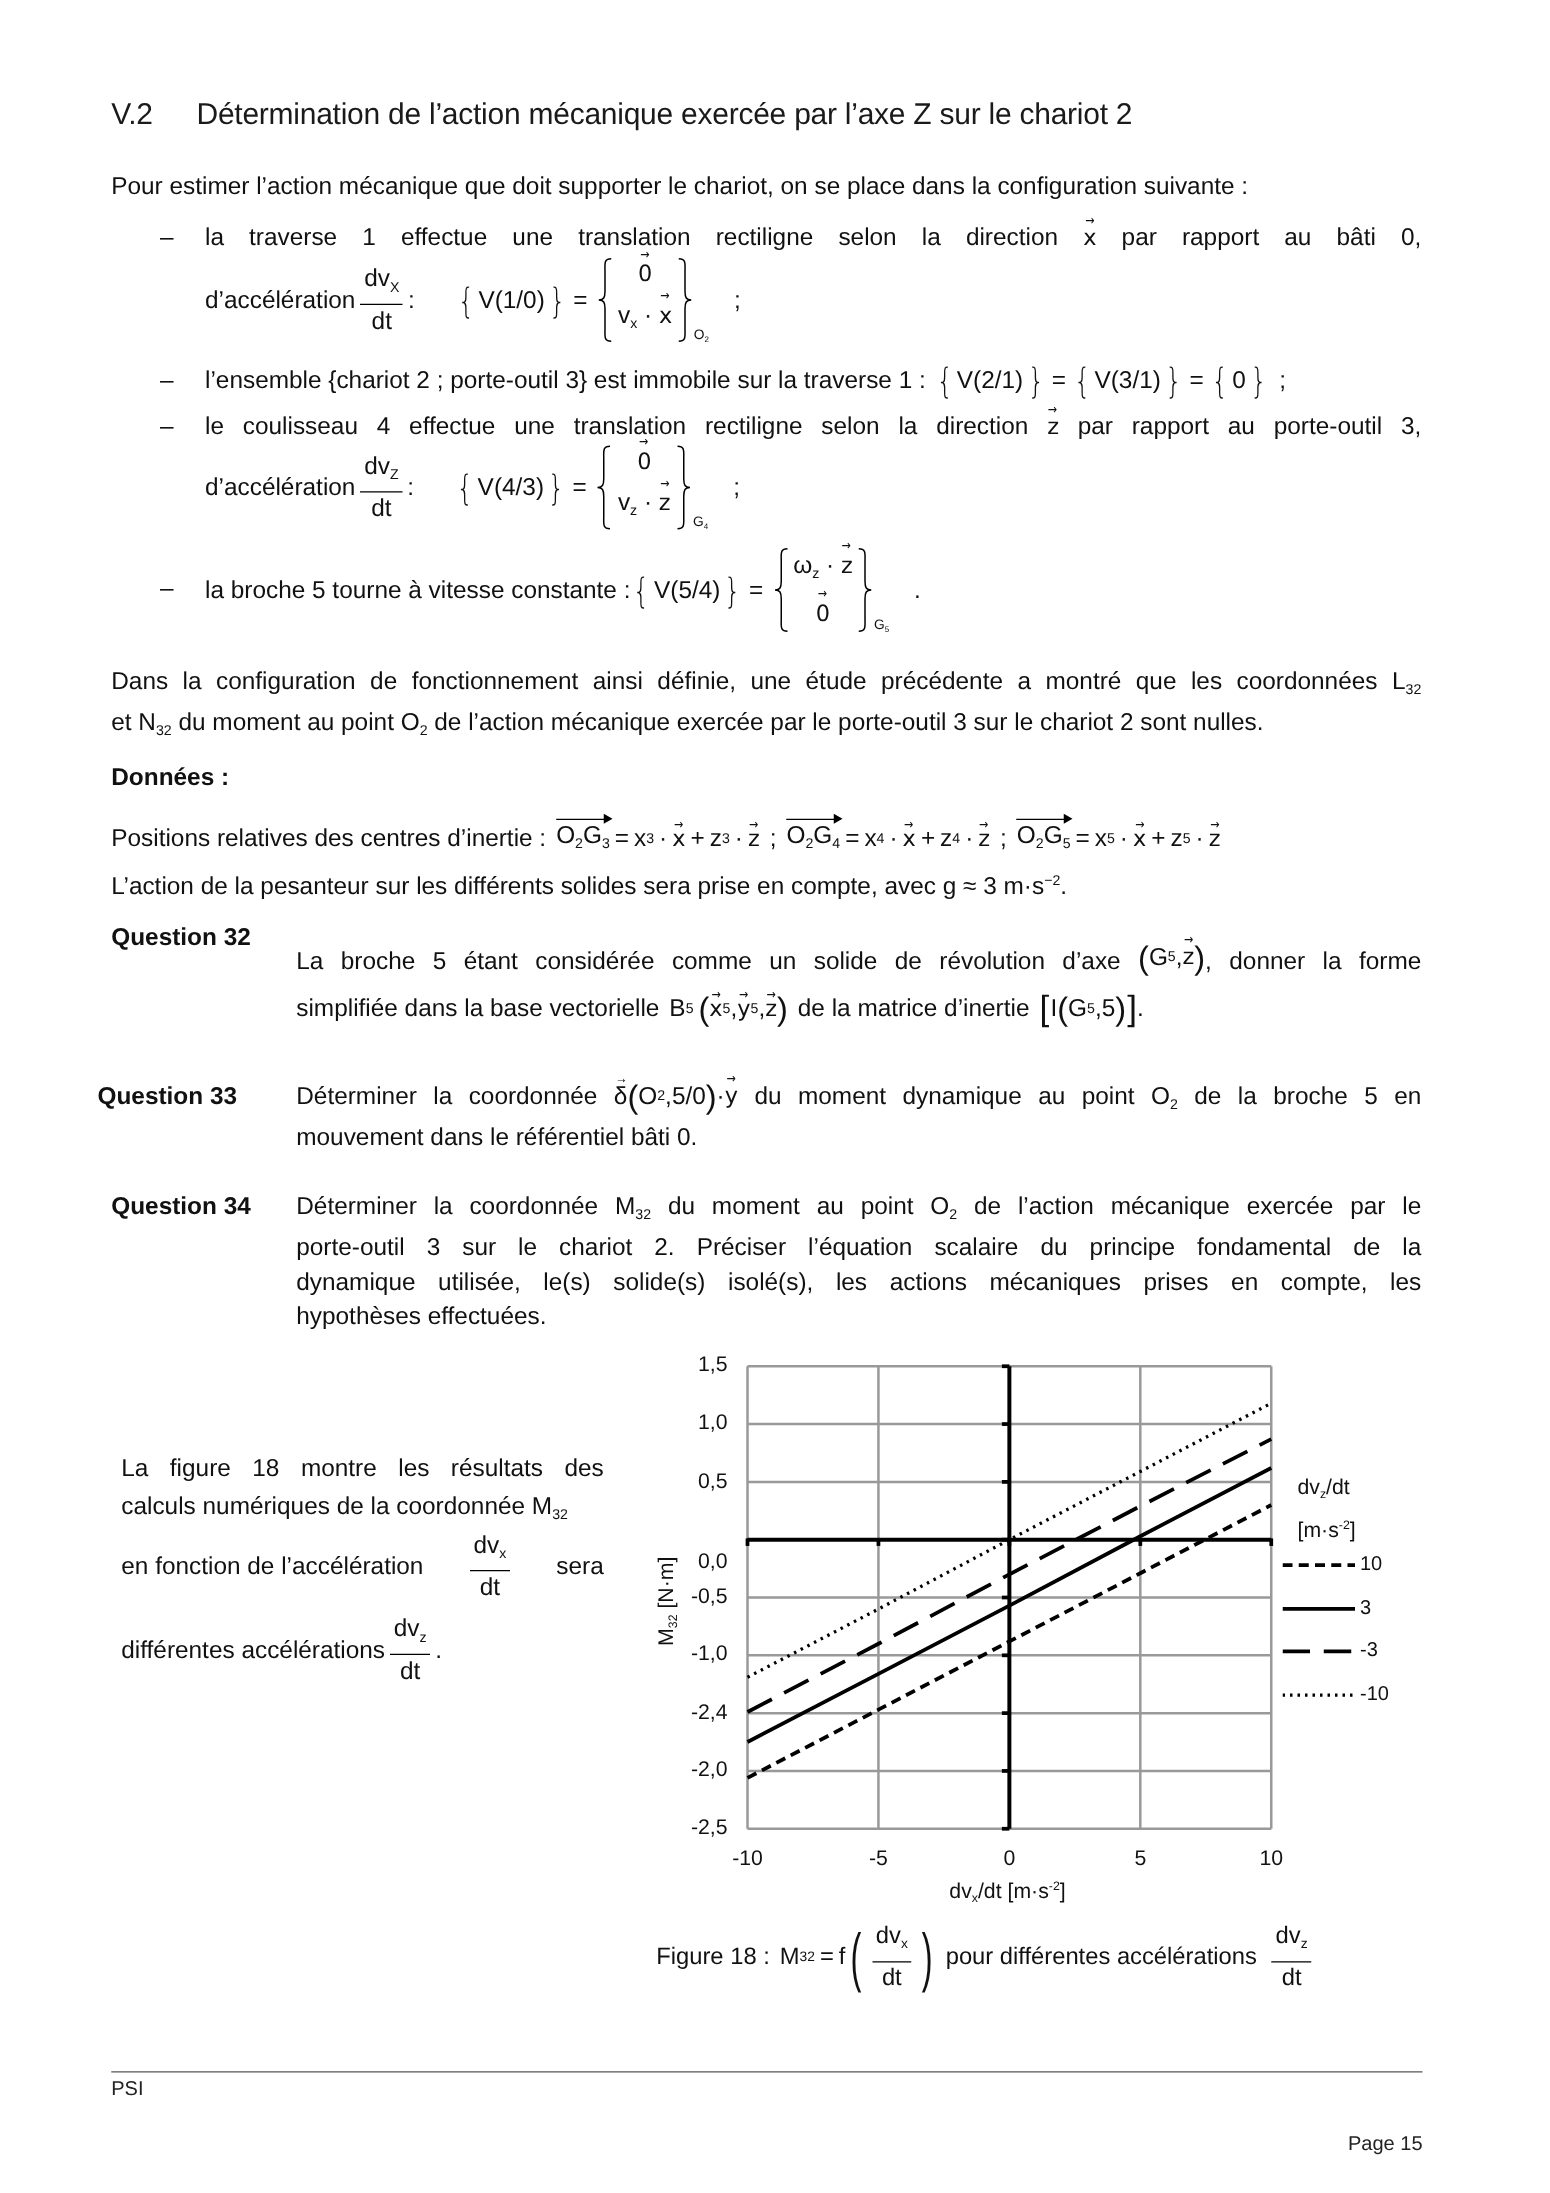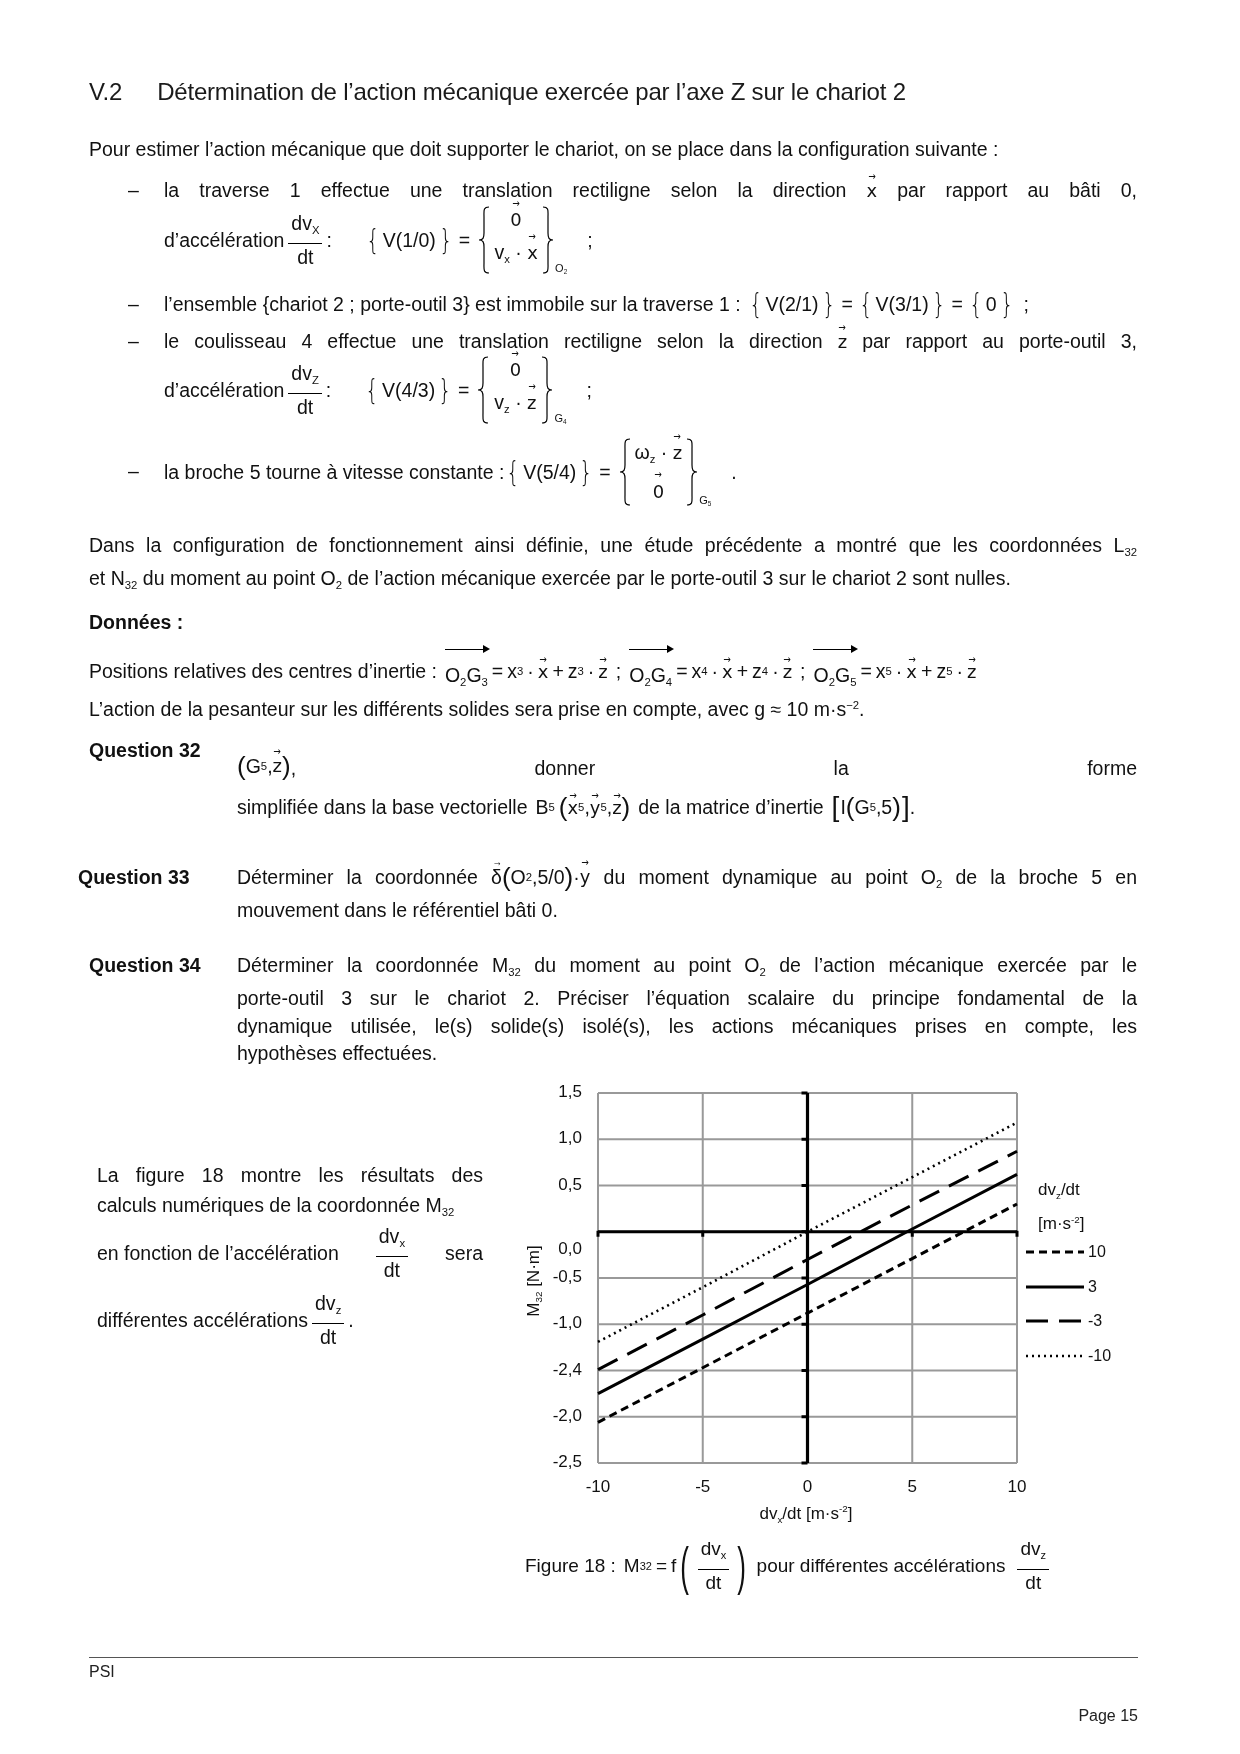--- a/index.html
+++ b/index.html
@@ -10,21 +10,21 @@
   .just { white-space:normal; text-align:justify; text-align-last:justify; }
   .fline { position:absolute; display:flex; align-items:center; white-space:nowrap; }
   .title { font-size:24px; color:#1a1a1a; letter-spacing:-0.2px; }
   .bold { font-weight:bold; }
   .sub { font-size:0.58em; vertical-align:-0.38em; }
   .sup { font-size:0.58em; vertical-align:0.65em; }
   .m { font-family:"DejaVu Sans", sans-serif; font-size:0.92em; }
   .vec { position:relative; display:inline-block; }
   .vec::before { content:"\2192"; position:absolute; left:50%; top:-0.58em; font-size:0.62em;
                  line-height:1; transform:translateX(-50%) scaleX(0.8); }
-  .ovec { position:relative; display:inline-block; border-top:1.4px solid #000; padding-top:14px; line-height:22px; }
+  .ovec { position:relative; display:inline-block; border-top:1.4px solid #000; padding-top:1px; line-height:22px; }
   .ovec::after { content:""; position:absolute; right:-2px; top:-5px; width:0; height:0;
                  border-left:7px solid #000; border-top:4px solid transparent; border-bottom:4px solid transparent; }
   .frac { display:inline-flex; flex-direction:column; align-items:center; vertical-align:middle;
           line-height:24px; margin:0 4px; }
   .frac .num { border-bottom:1.4px solid #000; padding:0 3px 1px; }
   .frac .den { padding-top:1px; }
   .set { display:inline-flex; align-items:center; }
   .set::before { content:"{"; font-family:"DejaVu Sans", sans-serif; font-size:28px; font-weight:200; transform:scaleX(0.75); margin-right:1px; }
   .set::after { content:"}"; font-family:"DejaVu Sans", sans-serif; font-size:28px; font-weight:200; transform:scaleX(0.75); margin-left:1px; }
   .brk { display:inline-flex; align-items:center; }
@@ -223,25 +223,26 @@
     <span class="vec m">x</span>
   <span class="eq">+</span>
   <span>z</span>
     <span class="sub">5</span>
   <span class="eq">·</span>
     <span class="vec m">z</span>
 </div>
 
 <div class="line" style="left:89px; top:691px;">
   <span>L’action de la pesanteur sur les différents solides sera prise en compte, avec</span>
-  <span>g ≈ 10 m·s</span><span class="sup">−2</span><span>.</span>
+  <span>g ≈ 3 m·s</span><span class="sup">−2</span><span>.</span>
 </div>
 
 <div class="line bold" style="left:89px; top:736px;">Question 32</div>
 <div class="line just" style="left:237px; top:752px; width:900px;">
+  <span>La broche 5 étant considérée comme un solide de révolution d’axe</span>
   <span class="par">
       <span class="big">(</span>
       <span>G</span>
       <span class="sub">5</span>
       <span>,</span>
       <span class="vec m">z</span>
       <span class="big">)</span>
     </span><span>, donner la forme</span>
 </div>
 <div class="fline" style="left:237px; top:789px; height:36px;">

